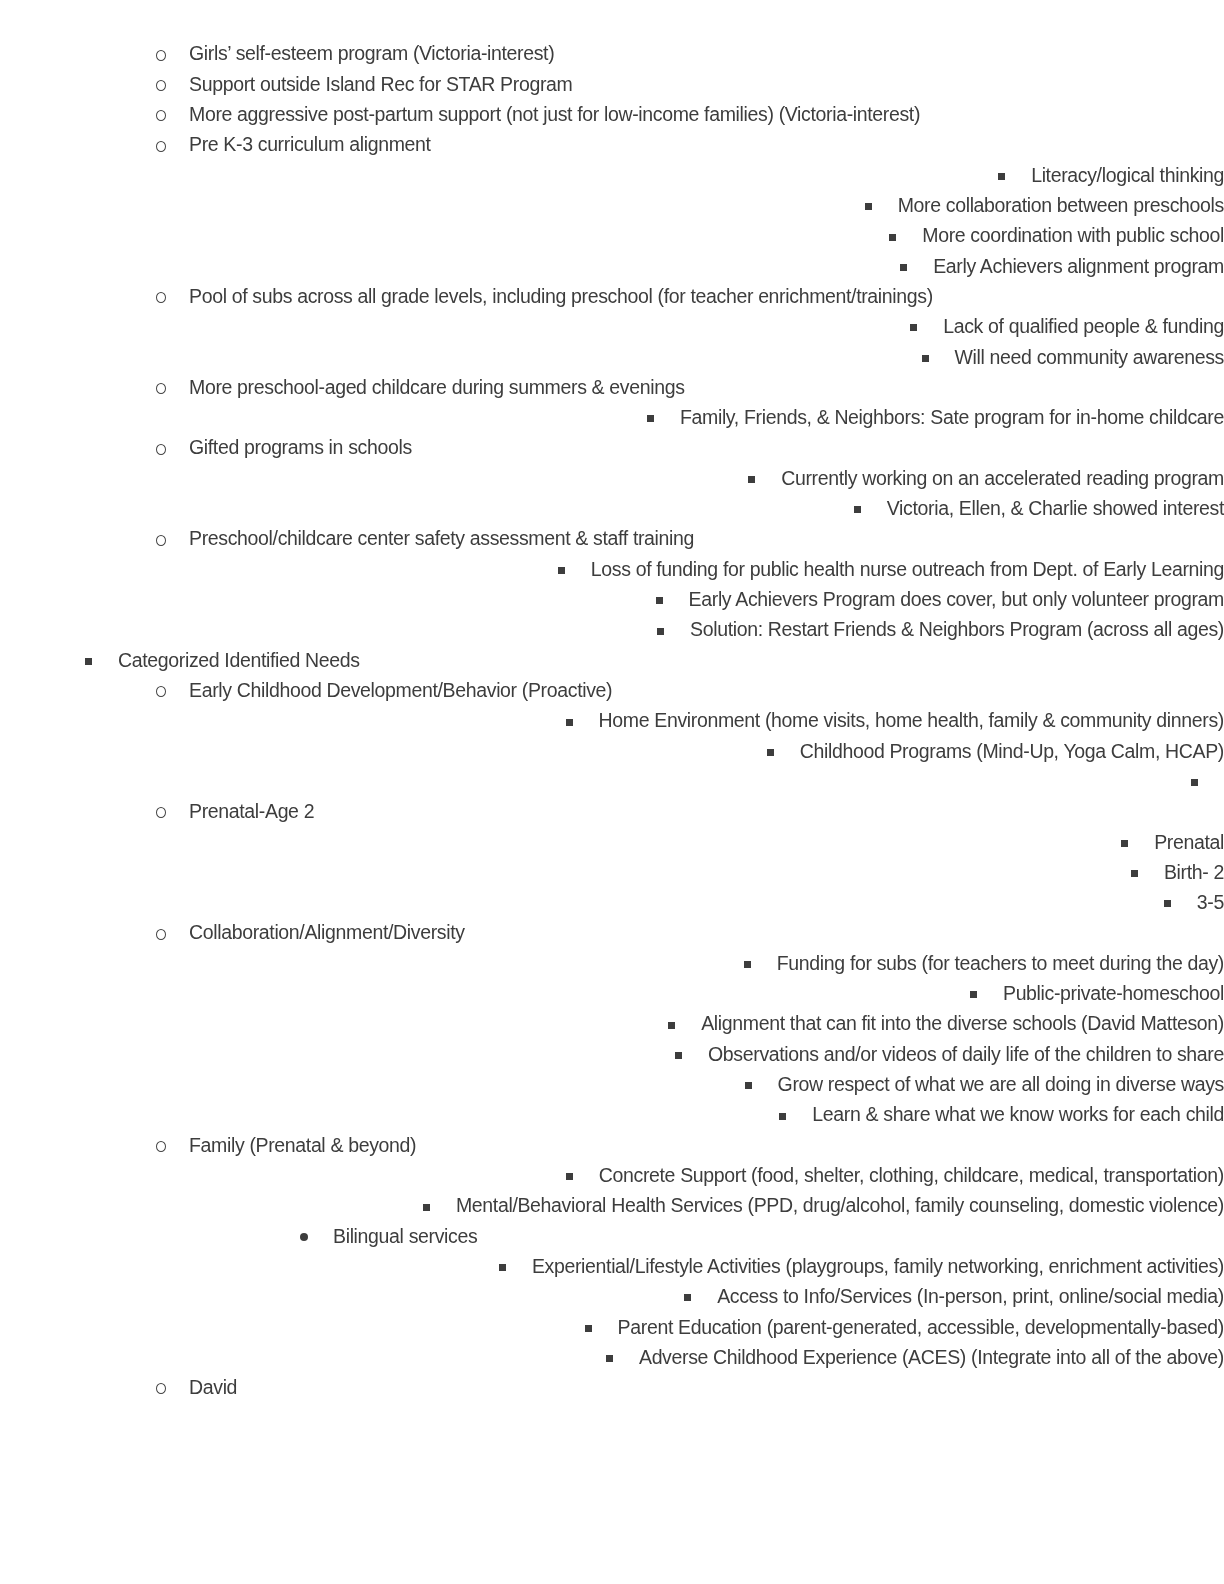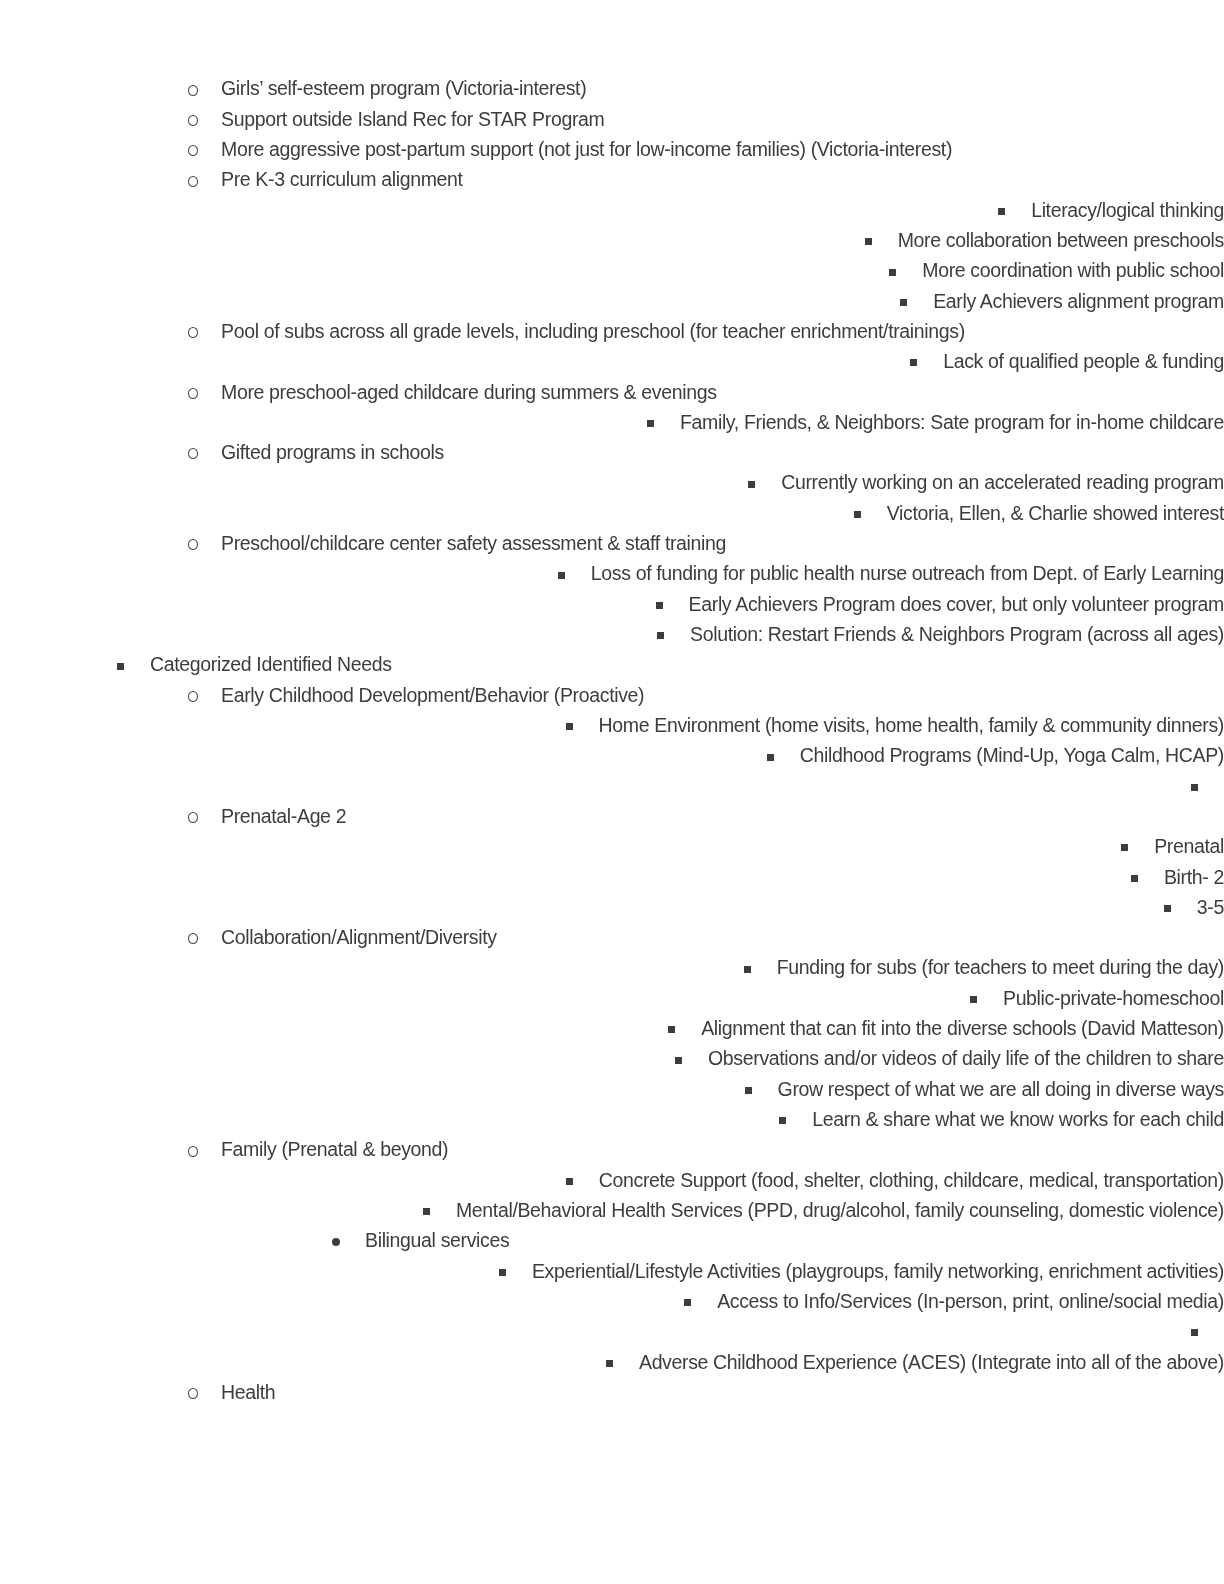--- a/index.html
+++ b/index.html
@@ -10,22 +10,21 @@
   .page {
     position: relative;
     width: 1224px;
     height: 1584px;
     background: #ffffff;
     overflow: hidden;
     font-family: "Liberation Sans", "DejaVu Sans", sans-serif;
     color: #3d3d3d;
   }
   .list {
-    padding-top: 75px;
-    margin-left: 32px;
+    padding-top: 40px;
   }
   .row {
     display: flex;
     align-items: center;
     height: 30.32px;
     white-space: nowrap;
   }
   .row .bullet {
     flex: none;
     width: 33px;
@@ -134,20 +133,26 @@
     <span class="text">Pool of subs across all grade levels, including preschool (for teacher enrichment/trainings)</span>
   </div>
 
   <div class="row lvl-3">
     <span class="bullet">
           <i class="glyph-square"></i>
         </span>
     <span class="text">Lack of qualified people &amp; funding</span>
   </div>
 
+  <div class="row lvl-3">
+    <span class="bullet">
+          <i class="glyph-square"></i>
+        </span>
+    <span class="text">Will need community awareness</span>
+  </div>
 
   <div class="row lvl-2">
     <span class="bullet">
           <i class="glyph-circle"></i>
         </span>
     <span class="text">More preschool-aged childcare during summers &amp; evenings</span>
   </div>
 
   <div class="row lvl-3">
     <span class="bullet">
@@ -355,29 +360,30 @@
     <span class="bullet">
           <i class="glyph-square"></i>
         </span>
     <span class="text">Access to Info/Services (In-person, print, online/social media)</span>
   </div>
 
   <div class="row lvl-3">
     <span class="bullet">
           <i class="glyph-square"></i>
         </span>
+    <span class="text">Parent Education (parent-generated, accessible, developmentally-based)</span>
   </div>
 
   <div class="row lvl-3">
     <span class="bullet">
           <i class="glyph-square"></i>
         </span>
     <span class="text">Adverse Childhood Experience (ACES) (Integrate into all of the above)</span>
   </div>
 
   <div class="row lvl-2">
     <span class="bullet">
           <i class="glyph-circle"></i>
         </span>
-    <span class="text">Health</span>
+    <span class="text">David</span>
   </div>
 </div>
 </div>
 
 </body></html>

